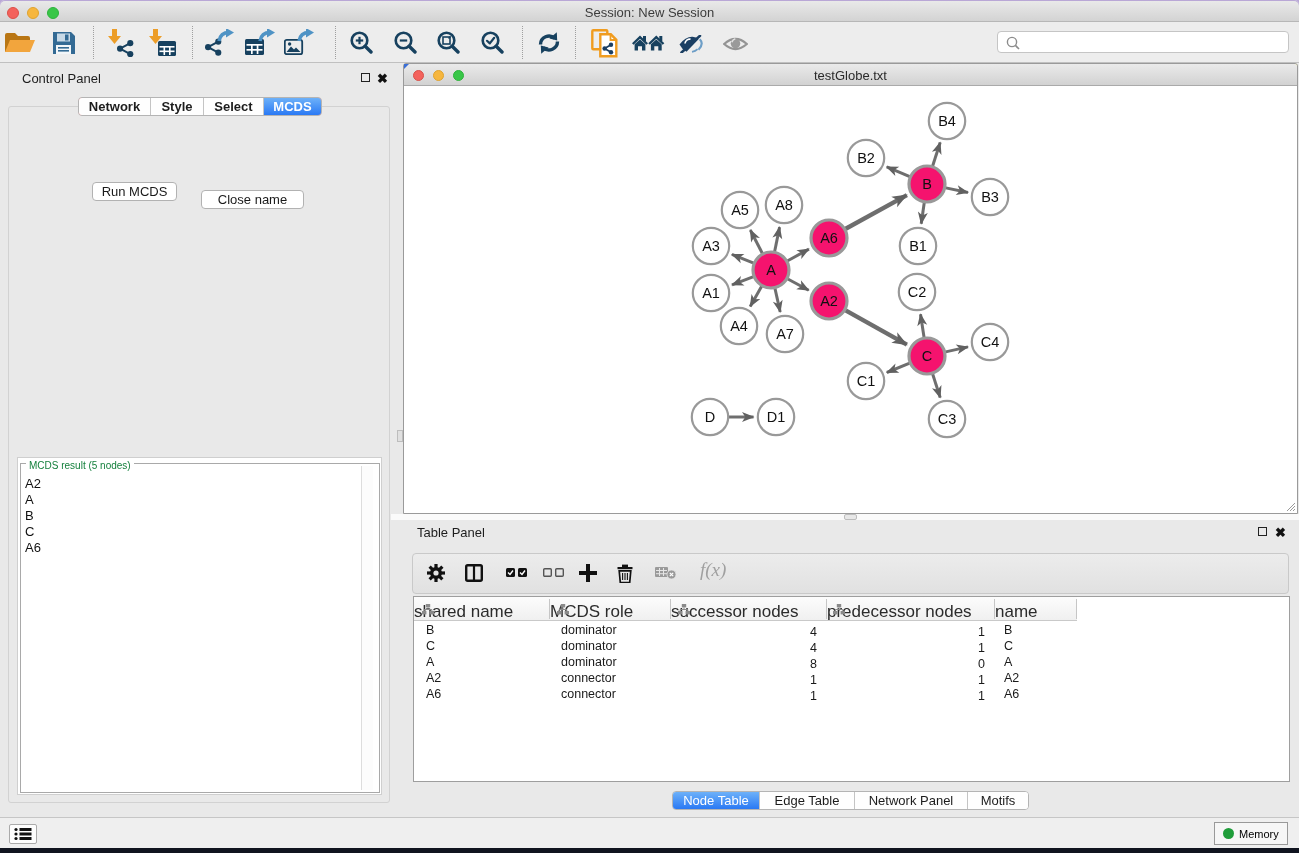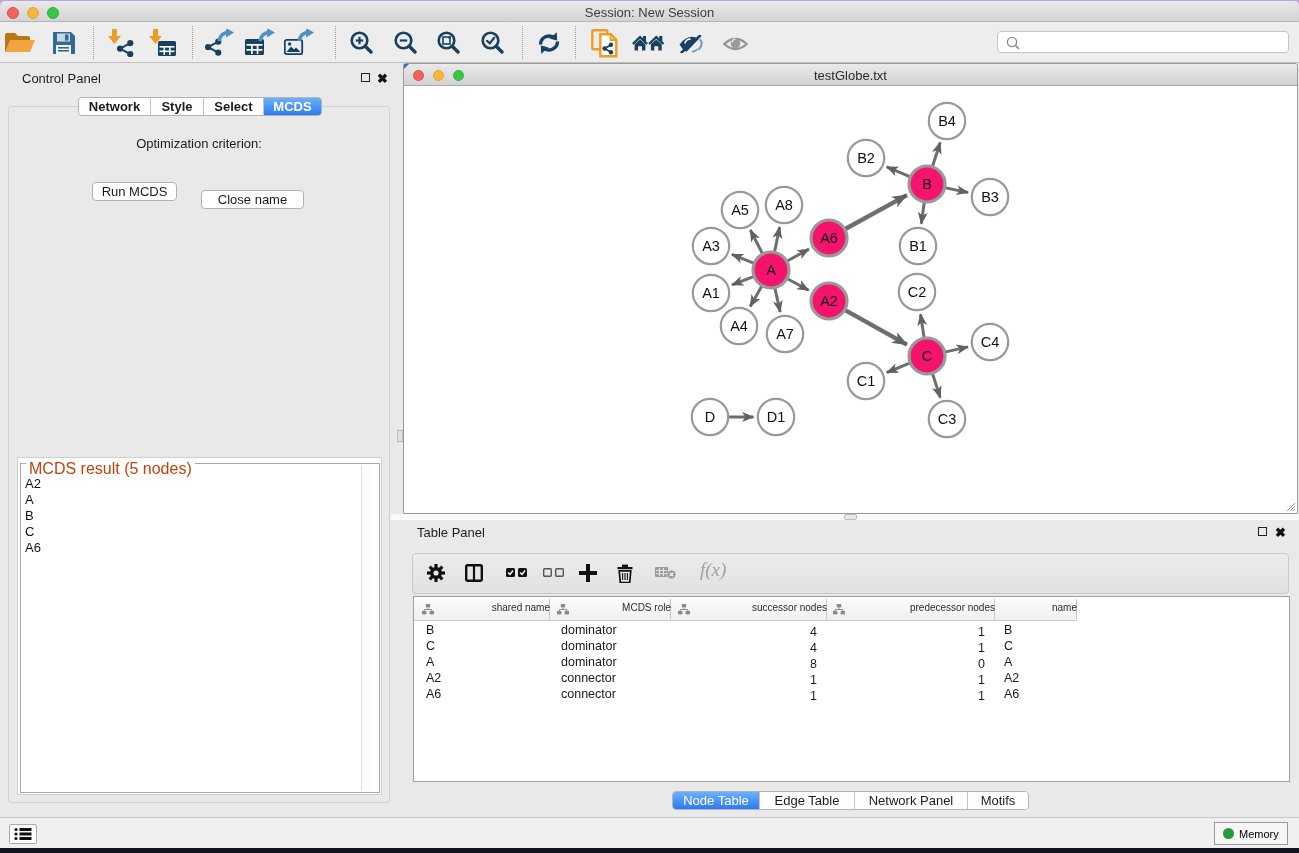--- a/index.html
+++ b/index.html
@@ -21,35 +21,35 @@
 .cptab:last-child{border-right:none}
 .cptab.sel{background:linear-gradient(#6db1f9,#2a79f4);color:#fff}
 #cp-box{position:absolute;left:8px;top:106px;width:382px;height:697px;border:1px solid #d2d2d2;border-radius:3px;background:#e9e9e9}
 #opt-label{position:absolute;left:8px;top:136px;width:382px;text-align:center;font-size:13px;color:#1a1a1a}
 #dd{position:absolute;left:43px;top:159px;width:311px;height:20px;background:#fff;border:1px solid #b2b2b2;border-radius:4px}
 #dd-text{position:absolute;left:12px;top:2px;font-size:13px;color:#1a1a1a}
 #dd-step{position:absolute;right:-1px;top:-1px;width:16px;height:20px;background:linear-gradient(#6ab0f9,#1f71f4);border-radius:0 4px 4px 0}
 .btn{position:absolute;height:19px;background:#fff;border:1px solid #b2b2b2;border-radius:4px;font-size:13px;color:#1a1a1a;text-align:center;line-height:17px}
 #result-box{position:absolute;left:17px;top:457px;width:365px;height:338px;background:#fff;border:1px solid #cfcfcf}
 #fs{position:absolute;left:2px;top:5px;width:360px;height:330px;border:1px solid #a9a9a9}
-#fs-legend{position:absolute;left:5px;top:-4px;background:#fff;padding:0 3px;font-size:16px;color:#c2410c}
+#fs-legend{position:absolute;left:5px;top:-4px;background:#fff;padding:0 3px;font-size:10px;color:#15803d}
 .li{position:absolute;left:4px;font-size:13px;color:#111}
 #scrolltrack{position:absolute;right:6px;top:2px;bottom:2px;width:12px;background:#fcfcfc;border-left:1px solid #ddd}
 #splith{position:absolute;left:397px;top:430px;width:6px;height:12px;background:#e0e0e0;border:1px solid #bdbdbd}
 #gwin{position:absolute;left:403px;top:63px;width:895px;height:451px;border:1px solid #9a9a9a;border-radius:3px 3px 0 0;background:#fef9c3}
 #gtitle{position:absolute;left:0;top:0;width:893px;height:22px;background:linear-gradient(#eaeaea,#d2d2d2);border-bottom:1px solid #aaa;border-radius:3px 3px 0 0}
 .gtl{position:absolute;top:5.5px;width:11px;height:11px;border-radius:50%}
 #gtitle-text{position:absolute;width:100%;top:4px;text-align:center;font-size:13px;color:#2a2a2a}
 #gcanvas{position:absolute;left:0;top:22px;width:893px;height:427px;background:#fff}
 #tp-title{position:absolute;left:417px;top:525px;font-size:13px;color:#1d1d1d}
 #tp-toolbar{position:absolute;left:412px;top:553px;width:877px;height:41px;background:linear-gradient(#ececec,#e1e1e1);border:1px solid #c9c9c9;border-radius:4px}
 #tbl{position:absolute;left:413px;top:596px;width:877px;height:186px;background:#fff;border:1px solid #9e9e9e}
 #tbl-head{position:absolute;left:0;top:0;width:663px;height:24px;background:linear-gradient(#fcfcfc,#f0f0f0);border-bottom:1px solid #c9c9c9}
 .hsep{position:absolute;top:2px;height:20px;width:0;border-left:1px solid #c6c6c6}
-.hlabel{position:absolute;top:5px;font-size:10px;color:#2b2b2b;text-align:right}
+.hlabel{position:absolute;top:5px;font-size:17px;color:#2b2b2b;text-align:left}
 .cell{position:absolute;font-size:12.5px;color:#1a1a1a}
 #tp-tabs{position:absolute;left:672px;top:791px;height:19px;display:flex;border:1px solid #b4b4b4;border-radius:4px;overflow:hidden;background:#fff}
 .tptab{height:100%;font-size:13px;color:#1c1c1c;display:flex;align-items:center;justify-content:center;background:#fefefe;border-right:1px solid #c4c4c4}
 .tptab:last-child{border-right:none}
 .tptab.sel{background:linear-gradient(#6db1f9,#2a79f4);color:#fff}
 #membtn{position:absolute;left:1214px;top:822px;width:74px;height:23px;background:#f6f6f6;border:1px solid #999;font-size:11px}
 #listbtn{position:absolute;left:9px;top:824px;width:28px;height:20px;background:#fdfdfd;border:1px solid #aaa;border-radius:2px}
 </style></head><body>
 <div id="app">
 <div id="wall"></div>
@@ -211,21 +211,20 @@
 <div id="cp-title">Control Panel</div>
 <div class="winbtn-sq" style="left:361px;top:73px"></div>
 <div class="winbtn-x" style="left:377px;top:73px">✖</div>
 <div id="cp-box"></div>
 <div id="cp-tabs">
       <div class="cptab" style="width:72px">Network</div>
       <div class="cptab" style="width:53px">Style</div>
       <div class="cptab" style="width:60px">Select</div>
       <div class="cptab sel" style="width:57px">MCDS</div>
     </div>
-<div id="opt-label">Optimization criterion:</div>
 <div class="btn" style="left:92px;top:182px;width:85px">Run MCDS</div>
 <div class="btn" style="left:201px;top:190px;width:103px">Close name</div>
 <div id="result-box">
       <div id="fs">
         <div id="fs-legend">MCDS result (5 nodes)</div>
         <div class="li" style="top:12px">A2</div>
         <div class="li" style="top:28px">A</div>
         <div class="li" style="top:44px">B</div>
         <div class="li" style="top:60px">C</div>
         <div class="li" style="top:76px">A6</div>

